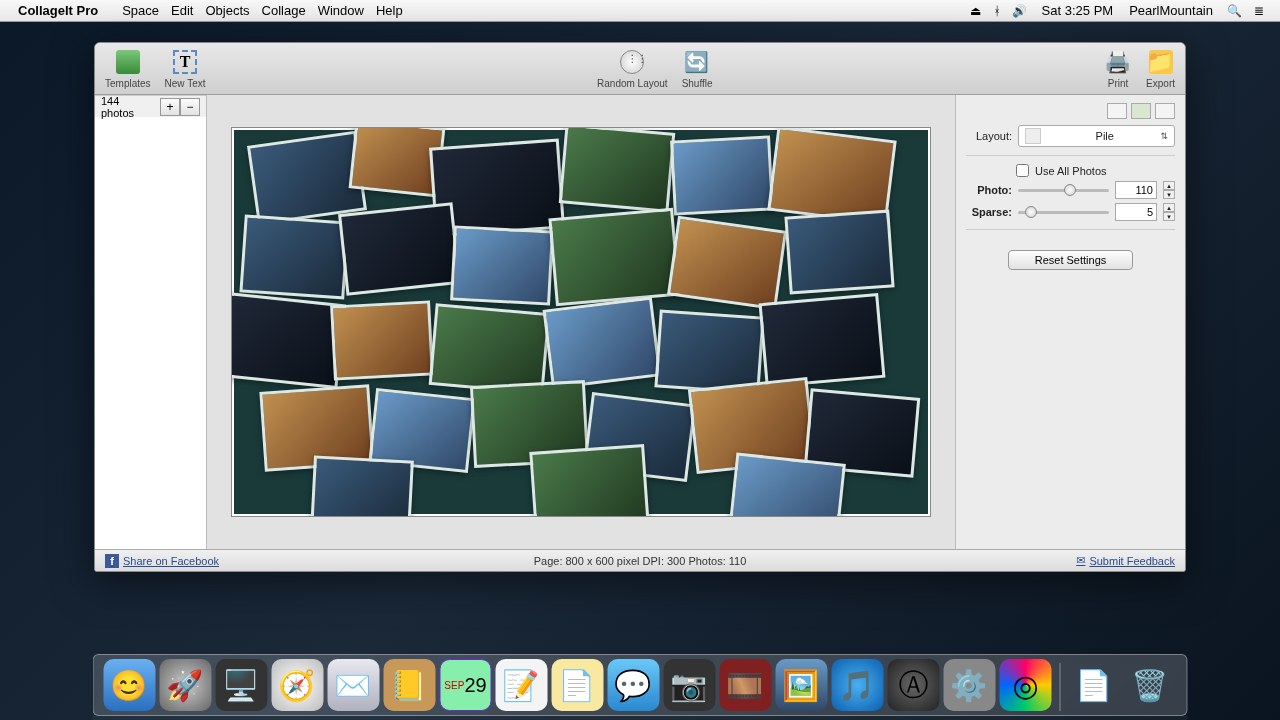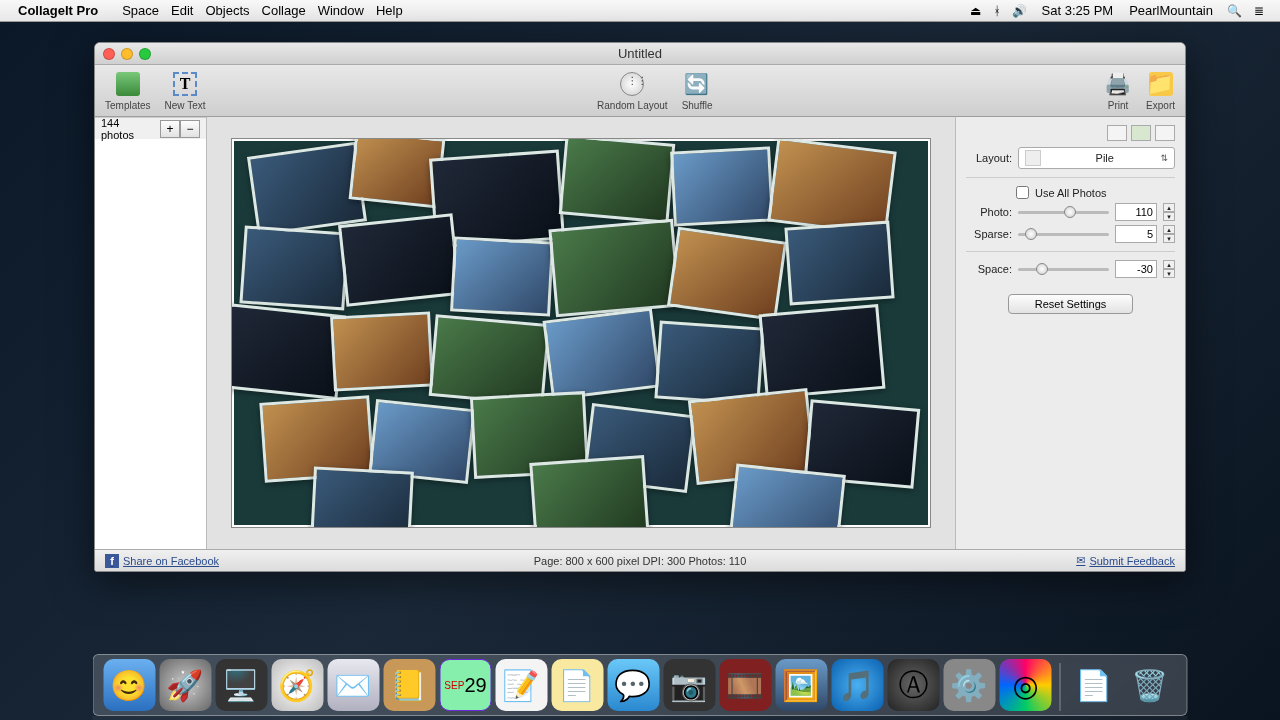--- a/index.html
+++ b/index.html
@@ -50,21 +50,21 @@
 .sp-tabs .tab { width: 20px; height: 16px; border: 1px solid #aaa; background: #f4f4f4; }
 .sp-tabs .tab.active { background: #d8e8d0; }
 .sp-row { display: flex; align-items: center; gap: 6px; }
 .sp-row label { width: 46px; text-align: right; }
 .sp-row .dropdown { flex: 1; display: flex; align-items: center; background: #fff; border: 1px solid #aaa; border-radius: 3px; height: 22px; padding: 0 6px; font-size: 11px; }
 .sp-row .dropdown .dd-icon { width: 16px; height: 16px; background: #eee; border: 1px solid #ccc; margin-right: 8px; }
 .sp-row .dropdown .dd-text { flex: 1; text-align: center; }
 .sp-row .dropdown .dd-arrows { font-size: 9px; color: #555; }
 .checkbox-row { display: flex; align-items: center; gap: 6px; margin-left: 50px; }
 .slider-row { display: flex; align-items: center; gap: 6px; }
-.slider-row label { width: 46px; text-align: right; }
+.slider-row label { width: 46px; text-align: right; font-weight: bold; }
 .slider { flex: 1; height: 14px; position: relative; }
 .slider .track { position: absolute; top: 6px; left: 0; right: 0; height: 3px; background: #bbb; border-radius: 2px; }
 .slider .knob { position: absolute; top: 1px; width: 12px; height: 12px; background: radial-gradient(#fff,#ccc); border: 1px solid #888; border-radius: 50%; }
 .num-input { width: 42px; height: 18px; border: 1px solid #aaa; background: #fff; font-size: 11px; text-align: right; padding-right: 3px; }
 .stepper { display: flex; flex-direction: column; width: 12px; }
 .stepper .st { height: 9px; font-size: 7px; line-height: 7px; text-align: center; border: 1px solid #aaa; background: #f0f0f0; }
 .sep { height: 1px; background: #ccc; margin: 4px 0; }
 .reset-btn { align-self: center; padding: 3px 26px; font-size: 11px; background: linear-gradient(#fdfdfd,#e2e2e2); border: 1px solid #999; border-radius: 4px; }
 
 
@@ -120,28 +120,20 @@
   <span class="status-icon">⏏</span>
   <span class="status-icon">ᚼ</span>
   <span class="status-icon">🔊</span>
   <span class="clock">Sat 3:25 PM</span>
   <span class="user">PearlMountain</span>
   <span class="status-icon">🔍</span>
   <span class="status-icon">≣</span>
 </div>
 
 <div class="window">
-  <div class="titlebar">
-    <div class="traffic">
-      <div class="dot close"></div>
-      <div class="dot min"></div>
-      <div class="dot max"></div>
-    </div>
-    <div class="title">Untitled</div>
-  </div>
 
   <div class="toolbar">
     <div class="tb-group">
       <div class="tb-item">
         <div class="tb-icon">
             <div class="ico-templates"></div>
           </div>
         <span>Templates</span>
       </div>
       <div class="tb-item">
@@ -271,32 +263,20 @@
             <div class="track"></div>
             <div class="knob" style="left:8%"></div>
           </div>
         <input class="num-input" value="5" style="">
         <div class="stepper">
             <div class="st">▴</div>
             <div class="st">▾</div>
           </div>
       </div>
       <div class="sep"></div>
-      <div class="slider-row">
-        <label>Space:</label>
-        <div class="slider">
-            <div class="track"></div>
-            <div class="knob" style="left:20%"></div>
-          </div>
-        <input class="num-input" value="-30" style="">
-        <div class="stepper">
-            <div class="st">▴</div>
-            <div class="st">▾</div>
-          </div>
-      </div>
       <div style="height:8px"></div>
       <button class="reset-btn">Reset Settings</button>
     </div>
   </div>
 
   <div class="statusbar" style="position:relative">
     <a class="fb">
       <span class="fb-icon">f</span>
       <span>Share on Facebook</span>
     </a>

